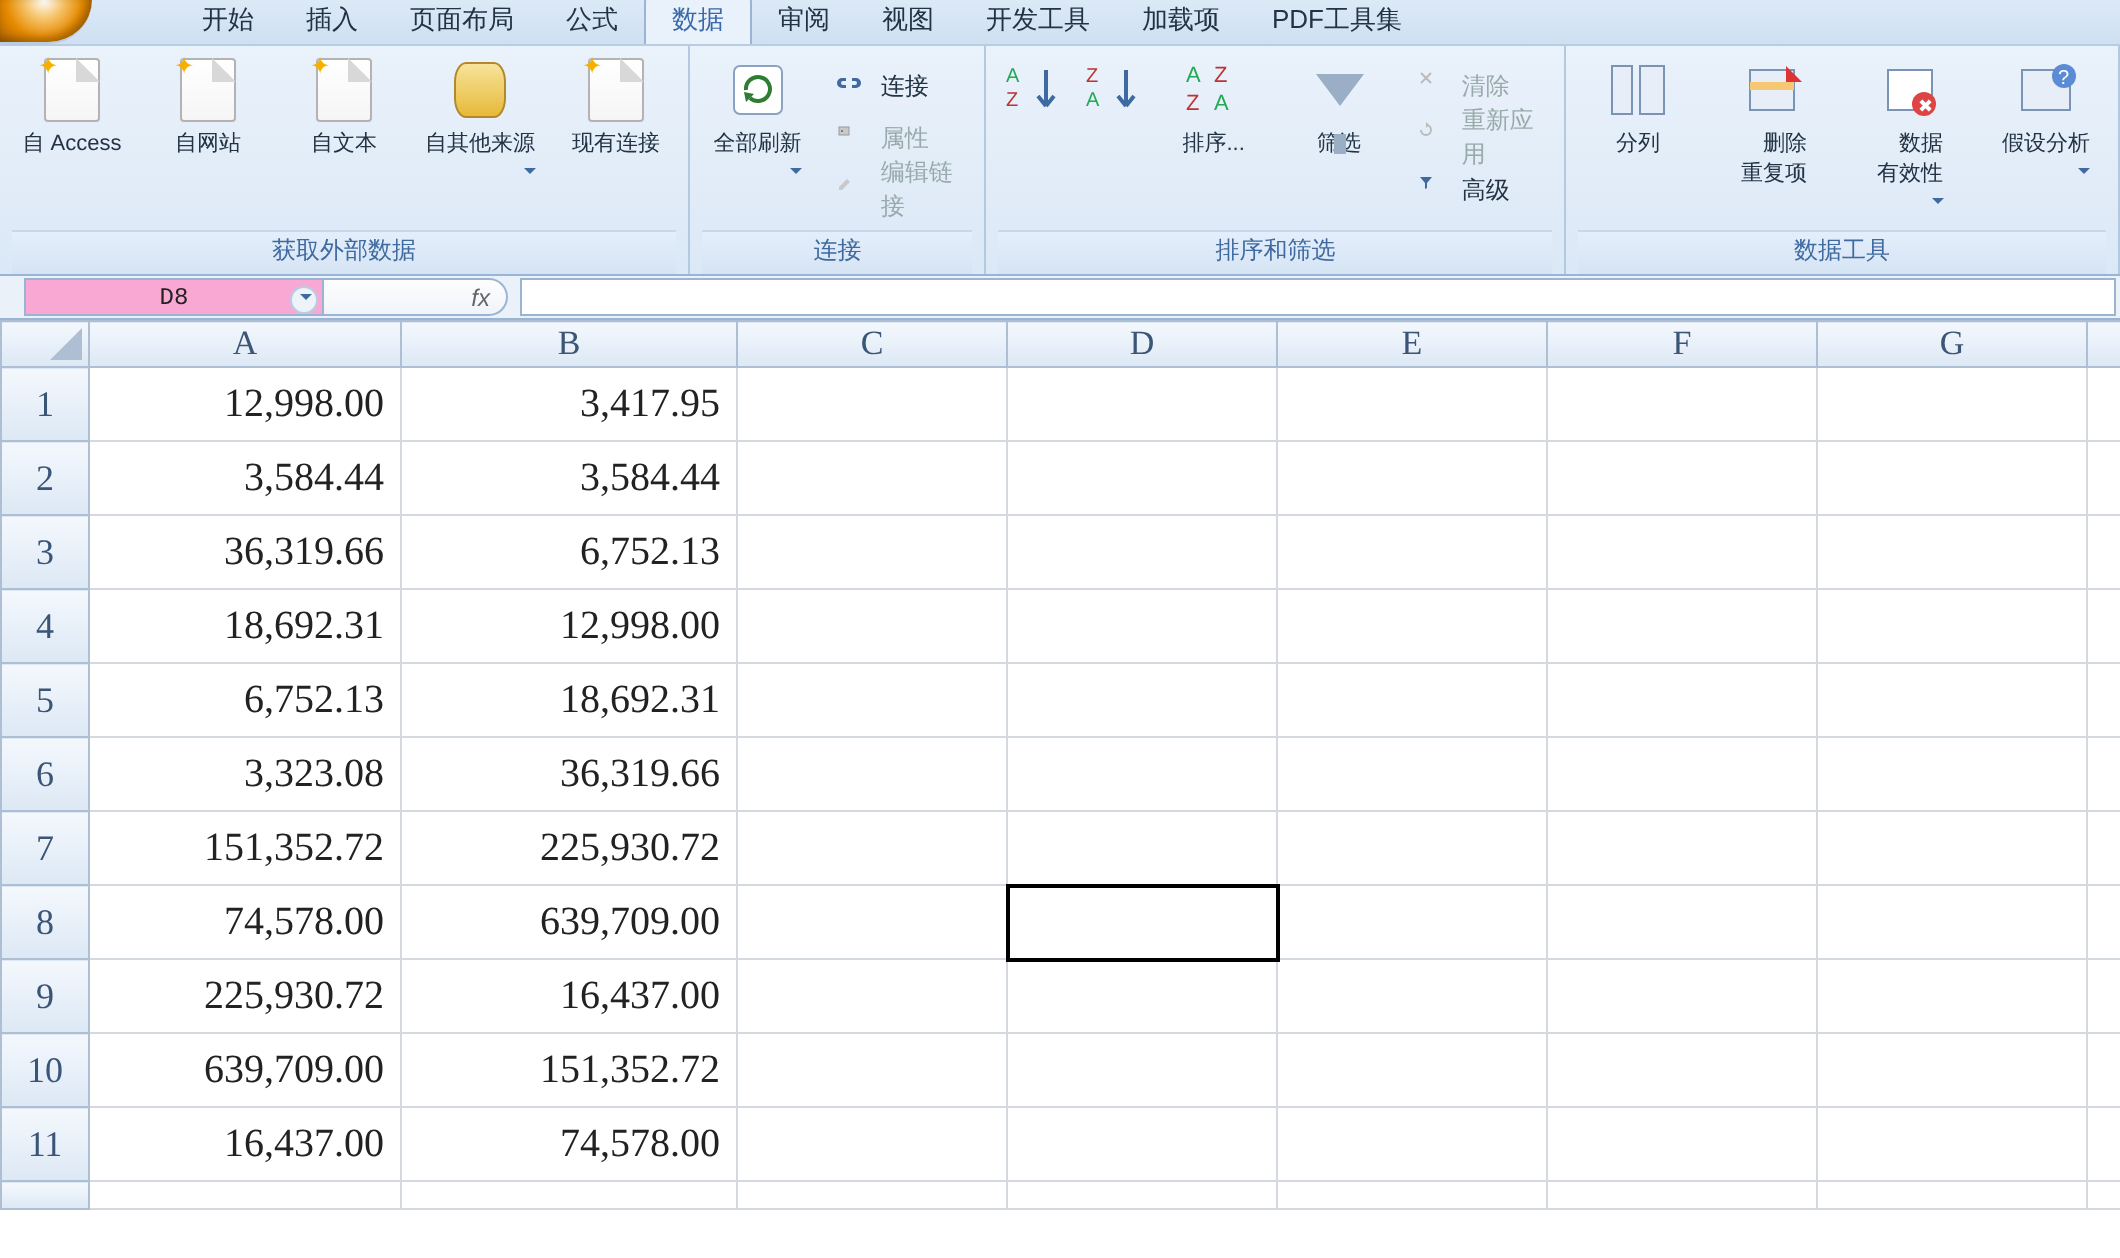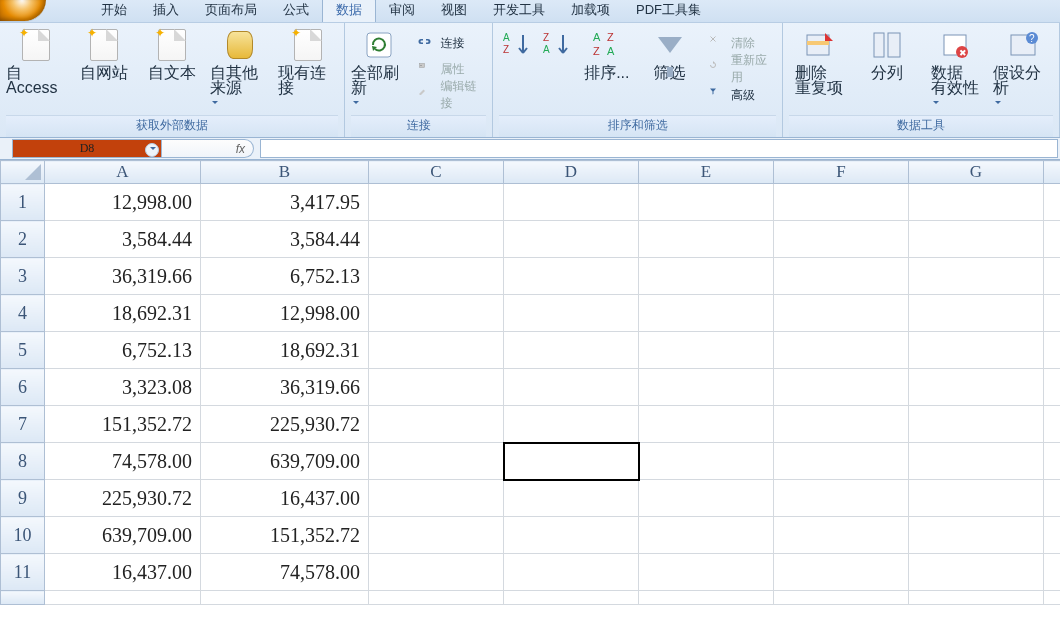--- a/index.html
+++ b/index.html
@@ -13,39 +13,39 @@
   
   .office{position:absolute;left:0;top:0;width:46px;height:22px;background:radial-gradient(circle at 22px 0,#fff,#f6c36a 30%,#e68a00 60%,#a65b00 100%);border-bottom-right-radius:46px;border-bottom:1px solid #b8cde4;box-shadow:inset -2px -2px 4px rgba(0,0,0,.25)}
 
   
   .ribbon{display:flex;height:116px;background:linear-gradient(#eaf2fb,#dbe8f6);border-top:1px solid #b8cde4;border-bottom:1px solid #9ab5d3}
   .group{display:flex;flex-direction:column;border-right:1px solid #b3c9e0;padding:4px 6px 0 6px}
   .group-body{flex:1;display:flex;align-items:flex-start;gap:8px}
   .group-title{height:34px;line-height:18px;text-align:center;color:#3f6aa0;font-size:12px;border-top:1px solid #c8d8ea;background:linear-gradient(#e4eefb,#d5e4f4)}
   .bigbtn{display:flex;flex-direction:column;align-items:center;justify-content:flex-start;width:60px;height:88px;padding-top:2px;cursor:pointer;border-radius:3px}
   .bigbtn .ic{width:32px;height:32px;margin-bottom:4px;display:flex;align-items:center;justify-content:center}
-  .bigbtn .lbl{text-align:left;font-size:16px;line-height:15px;color:#234;white-space:pre-line}
+  .bigbtn .lbl{text-align:right;font-size:11px;line-height:15px;color:#234;white-space:pre-line}
   .smallrow{display:flex;align-items:center;gap:6px;height:24px;padding:0 4px;cursor:pointer;border-radius:3px;font-size:12px;color:#234}
   .smallrow.disabled{color:#9aa;cursor:default}
   .smallrow .ic{width:16px;height:16px;display:flex;align-items:center;justify-content:center}
   .col{display:flex;flex-direction:column;justify-content:flex-start;gap:2px;padding-top:4px}
 
   
   .ic svg{display:block}
   .sheet{width:28px;height:32px;background:linear-gradient(#fff,#f5f5f5);border:1px solid #b3b3b3;border-radius:2px;position:relative}
   .sheet::before{content:"";position:absolute;right:-1px;top:-1px;border:6px solid transparent;border-left-color:#d8d8d8;border-bottom-color:#d8d8d8}
   .spark{position:absolute;left:-4px;top:-4px;color:#f6b100;font-size:12px}
   .db{width:26px;height:28px;background:linear-gradient(#f7e39a,#e7b93a);border:1px solid #b2892a;border-radius:6px/10px}
   .arrow-dn{width:0;height:0;border:3px solid transparent;border-top-color:#3f6aa0;margin-left:2px;display:inline-block;vertical-align:middle}
   .funnel{width:0;height:0;border-left:12px solid transparent;border-right:12px solid transparent;border-top:16px solid #9aaec6;position:relative}
   .funnel::after{content:"";position:absolute;left:-3px;top:14px;width:6px;height:10px;background:#9aaec6}
 
   
   .fxbar{height:22px;display:flex;align-items:stretch;background:#eaf1f9;border-bottom:1px solid #9ab5d3}
-  .namebox{width:150px;display:flex;align-items:center;justify-content:center;background:#c2410c;border:1px solid #9ab5d3;margin:1px 0 1px 12px;font-family:Liberation Serif, serif;font-size:12px;position:relative}
+  .namebox{width:150px;display:flex;align-items:center;justify-content:center;background:#f9a8d4;border:1px solid #9ab5d3;margin:1px 0 1px 12px;font-family:Liberation Mono, monospace;font-size:12px;position:relative}
   .namebox .dd{position:absolute;right:2px;top:3px;width:14px;height:14px;border-radius:50%;background:#eef3f9;border:1px solid #b8cde4;display:flex;align-items:center;justify-content:center}
   .fxseg{width:92px;border:1px solid #9ab5d3;border-left:none;margin:1px 0;background:linear-gradient(#fdfdfd,#f0f4fa);display:flex;align-items:center;justify-content:flex-end;padding-right:8px;color:#666;font-style:italic;border-top-right-radius:12px;border-bottom-right-radius:12px}
   .fxinput{flex:1;margin:1px 2px 1px 6px;border:1px solid #9ab5d3;background:#fff}
 
   
   .gridwrap{position:relative;background:#fff;height:calc(629px - 22px - 116px - 22px);overflow:hidden}
   table.grid{border-collapse:collapse;table-layout:fixed;width:100%}
   .colhead th{background:linear-gradient(#f4f8fd,#dce8f5);border:1px solid #aebfd4;height:22px;font-weight:normal;color:#3b5577;font-family:"Times New Roman",serif;font-size:17px}
   .rowhead{background:linear-gradient(#f4f8fd,#dce8f5);border:1px solid #aebfd4;text-align:center;color:#3b5577;font-family:"Times New Roman",serif;font-size:18px;width:44px}
   .corner{background:linear-gradient(135deg,#f4f8fd 0%,#dce8f5 100%);border:1px solid #aebfd4;position:relative}
@@ -223,36 +223,36 @@
           </div>
         </div>
       </div>
       <div class="group-title">排序和筛选</div>
     </div>
     <div class="group">
       <div class="group-body">
         <div class="bigbtn">
           <div class="ic">
             <svg width="32" height="32" viewBox="0 0 32 32">
+              <rect x="3" y="4" width="10" height="24" fill="#e8eef7" stroke="#7a94b5"></rect>
+              <rect x="17" y="4" width="12" height="24" fill="#e8eef7" stroke="#7a94b5"></rect>
+            </svg>
+          </div>
+          <div class="lbl">分列</div>
+        </div>
+        <div class="bigbtn">
+          <div class="ic">
+            <svg width="32" height="32" viewBox="0 0 32 32">
               <rect x="4" y="6" width="22" height="20" fill="#e8eef7" stroke="#7a94b5"></rect>
               <rect x="4" y="12" width="22" height="4" fill="#f7c873"></rect>
               <path d="M22 4l8 8-8 0z" fill="#d33"></path>
             </svg>
           </div>
           <div class="lbl">删除
 重复项</div>
-        </div>
-        <div class="bigbtn">
-          <div class="ic">
-            <svg width="32" height="32" viewBox="0 0 32 32">
-              <rect x="3" y="4" width="10" height="24" fill="#e8eef7" stroke="#7a94b5"></rect>
-              <rect x="17" y="4" width="12" height="24" fill="#e8eef7" stroke="#7a94b5"></rect>
-            </svg>
-          </div>
-          <div class="lbl">分列</div>
         </div>
         <div class="bigbtn">
           <div class="ic">
             <svg width="32" height="32" viewBox="0 0 32 32">
               <rect x="5" y="6" width="22" height="20" fill="#fff" stroke="#7a94b5"></rect>
               <circle cx="23" cy="23" r="6" fill="#d44"></circle>
               <text x="20" y="27" font-size="9" fill="#fff">✖</text>
             </svg>
           </div>
           <div class="lbl">数据

